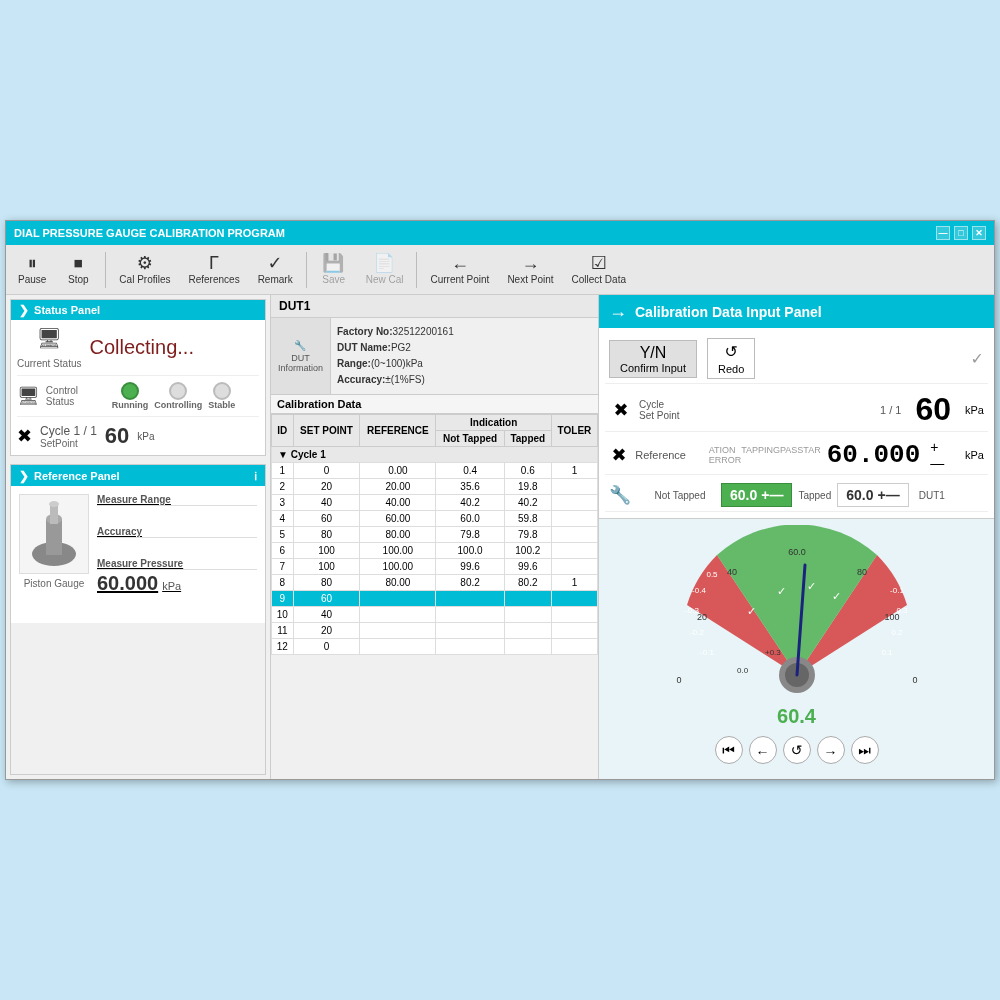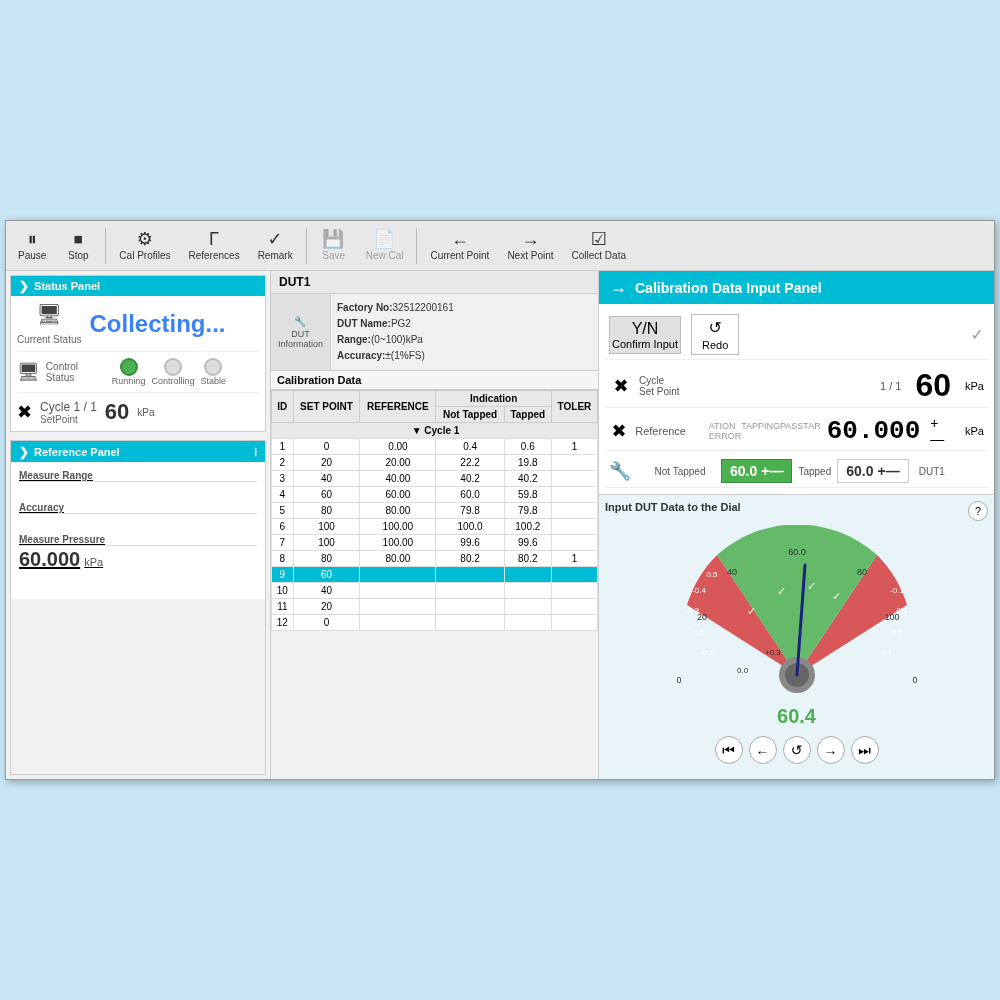--- a/index.html
+++ b/index.html
@@ -92,33 +92,33 @@
     .current-status-row {
       display: flex;
       flex-direction: column;
       align-items: center;
       border-bottom: 1px solid #eee;
       padding-bottom: 6px;
       margin-bottom: 6px;
     }
     .status-icon { font-size: 20px; color: #444; }
     .status-label { font-size: 10px; color: #666; margin-top: 8px; }
-    .collecting-text { font-size: 24px; font-weight: bold; color: #3b82f6; }
+    .collecting-text { font-size: 20px; font-weight: normal; color: #7f1d1d; }
     
     .control-status-row {
       display: flex;
       align-items: center;
       gap: 6px;
       border-bottom: 1px solid #eee;
       padding-bottom: 6px;
       margin-bottom: 6px;
     }
     .ctrl-icon { font-size: 18px; color: #444; }
     .ctrl-indicators { display: flex; gap: 6px; align-items: center; }
-    .indicator { display: flex; flex-direction: column; align-items: center; font-size: 9px; color: #666; }
+    .indicator { display: flex; flex-direction: column; align-items: center; font-size: 9px; color: #666; font-weight: bold; }
     .indicator-dot { width: 18px; height: 18px; border-radius: 50%; border: 2px solid #999; }
     .indicator-dot.green { background: #4caf50; border-color: #388e3c; }
     .indicator-dot.gray { background: #ddd; border-color: #bbb; }
     
     .setpoint-row {
       display: flex;
       align-items: center;
       gap: 8px;
     }
     .setpoint-icon { font-size: 18px; }
@@ -226,21 +226,21 @@
       font-weight: bold;
     }
     .cal-input-header .arrow-icon { font-size: 18px; }
     
     .cal-input-body { padding: 6px; background: white; display: flex; flex-direction: column; gap: 4px; }
     
     .confirm-redo-row { display: flex; gap: 10px; align-items: center; padding: 4px; border-bottom: 1px solid #eee; }
     .btn-confirm { 
       background: #e0e0e0; 
       border: 1px solid #bbb; 
-      padding: 3px 2px; 
+      padding: 3px 10px; 
       font-size: 11px; 
       cursor: pointer;
       display: flex; flex-direction: column; align-items: center; gap: 0;
     }
     .btn-redo {
       background: white;
       border: 1px solid #bbb;
       padding: 3px 10px;
       font-size: 11px;
       cursor: pointer;
@@ -312,20 +312,28 @@
       cursor: pointer; 
       display: flex; align-items: center; justify-content: center;
       font-size: 14px;
     }
   </style>
 </head>
 <body>
 
 <div class="main-window">
 
+  <div class="title-bar">
+    <span>DIAL PRESSURE GAUGE CALIBRATION PROGRAM</span>
+    <div class="title-bar-controls">
+      <div class="title-btn">—</div>
+      <div class="title-btn">□</div>
+      <div class="title-btn">✕</div>
+    </div>
+  </div>
 
   <div class="toolbar">
     <div class="tool-btn">
       <span class="icon">⏸</span>
       <span>Pause</span>
     </div>
     <div class="tool-btn">
       <span class="icon">⏹</span>
       <span>Stop</span>
     </div>
@@ -422,20 +430,32 @@
         </div>
       </div>
 
       <div class="ref-panel">
         <div class="panel-header">
           <span class="chevron">❯</span>
           <span>Reference Panel</span>
           <span style="margin-left:auto; cursor:pointer;">ℹ</span>
         </div>
         <div class="ref-panel-body">
+          <div>
+            <div class="ref-image">
+              <svg width="60" height="70" viewBox="0 0 60 70">
+                <ellipse cx="30" cy="55" rx="22" ry="12" fill="#888"></ellipse>
+                <rect x="22" y="20" width="16" height="36" fill="#999"></rect>
+                <ellipse cx="30" cy="20" rx="8" ry="5" fill="#aaa"></ellipse>
+                <rect x="26" y="5" width="8" height="20" fill="#bbb"></rect>
+                <ellipse cx="30" cy="5" rx="5" ry="3" fill="#ccc"></ellipse>
+              </svg>
+            </div>
+            <div class="piston-label">Piston Gauge</div>
+          </div>
           <div class="ref-details">
             <div class="ref-row">
               <div class="ref-row-label">Measure Range</div>
               <div class="ref-row-value"></div>
             </div>
             <div class="ref-row">
               <div class="ref-row-label">Accuracy</div>
               <div class="ref-row-value"></div>
             </div>
             <div class="ref-row">
@@ -477,37 +497,37 @@
               <th rowspan="2">SET POINT</th>
               <th rowspan="2">REFERENCE</th>
               <th colspan="2" class="indication-header">Indication</th>
               <th rowspan="2">TOLER</th>
             </tr>
             <tr>
               <th>Not Tapped</th>
               <th>Tapped</th>
             </tr>
             <tr class="cycle-row">
-              <td colspan="6" style="text-align:center; padding-left:6px;">▼ Cycle 1</td>
+              <td colspan="6" style="text-align:left; padding-left:6px;">▼ Cycle 1</td>
             </tr>
           </thead>
           <tbody id="cal-table-body">
           <tr>
                 <td>1</td>
                 <td>0</td>
                 <td>0.00</td>
                 <td>0.4</td>
                 <td>0.6</td>
                 <td>1</td>
               </tr>
               <tr>
                 <td>2</td>
                 <td>20</td>
                 <td>20.00</td>
-                <td>22.2</td>
+                <td>35.6</td>
                 <td>19.8</td>
                 <td></td>
               </tr>
               <tr>
                 <td>3</td>
                 <td>40</td>
                 <td>40.00</td>
                 <td>40.2</td>
                 <td>40.2</td>
                 <td></td>
@@ -647,24 +667,20 @@
           <span class="tapped-label">Tapped</span>
           <div class="t-value-box">
             <span>60.0</span>
             <span>+—</span>
           </div>
           <span style="font-size:10px; color:#555; margin-left:4px;">DUT1</span>
         </div>
       </div>
 
       <div class="gauge-section">
-        <div class="gauge-header">
-          <span>Input DUT Data to the Dial</span>
-          <button style="width:20px; height:20px; border-radius:50%; border:1px solid #aaa; background:white; cursor:pointer; font-size:11px;">?</button>
-        </div>
 
         <div class="gauge-container">
 
           <svg width="280" height="190" viewBox="0 0 280 190">
 
             <rect width="280" height="190" fill="#e8f4f8" rx="4"></rect>
 
             <path d="M 140 150 L 30 80 A 120 120 0 0 1 60 30 Z" fill="#d32f2f" opacity="0.8"></path>
             <path d="M 140 150 L 250 80 A 120 120 0 0 0 220 30 Z" fill="#d32f2f" opacity="0.8"></path>
 

